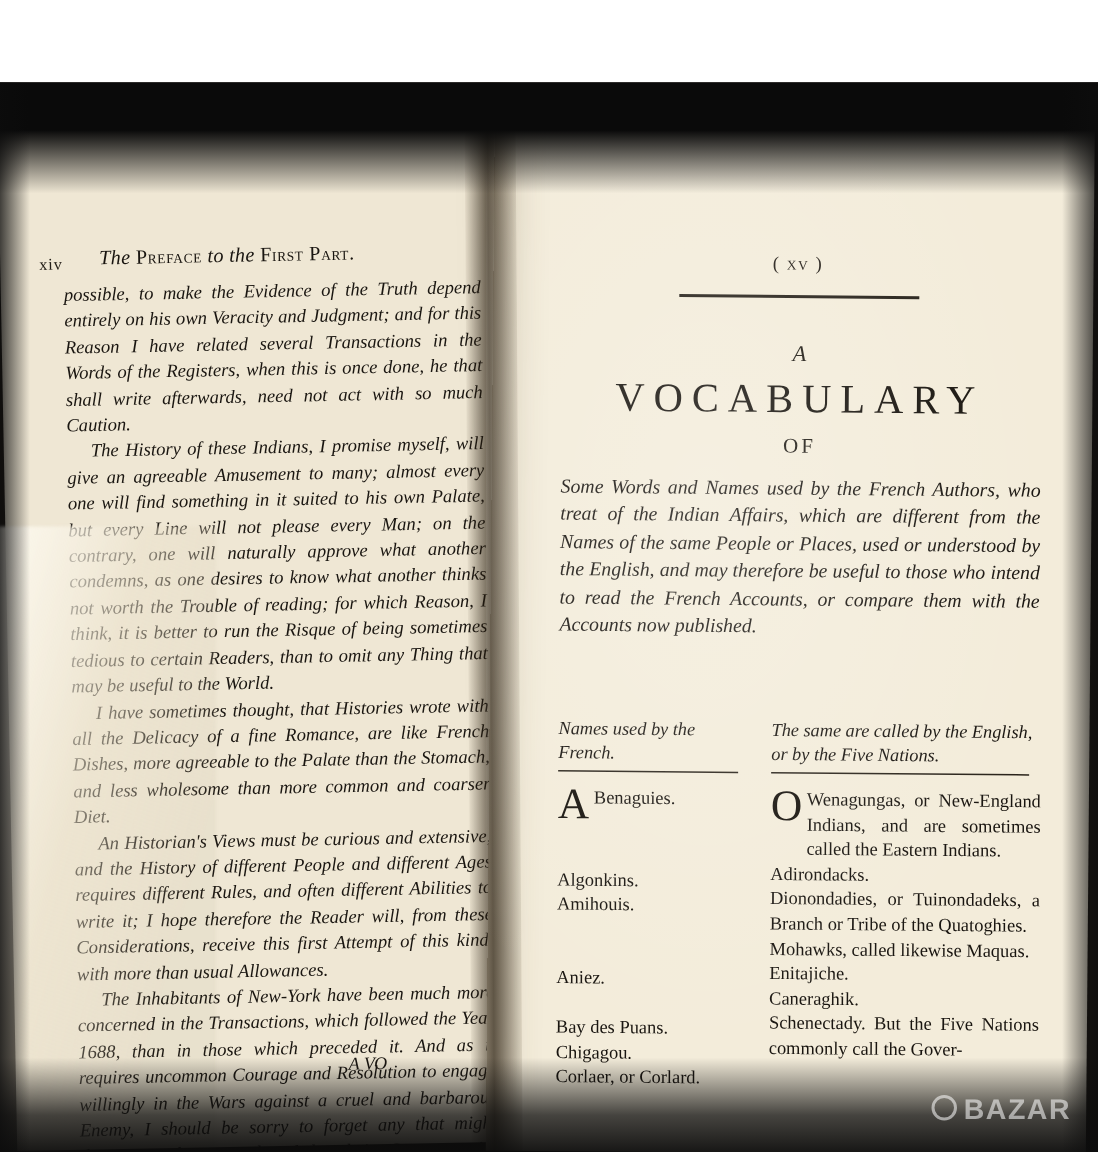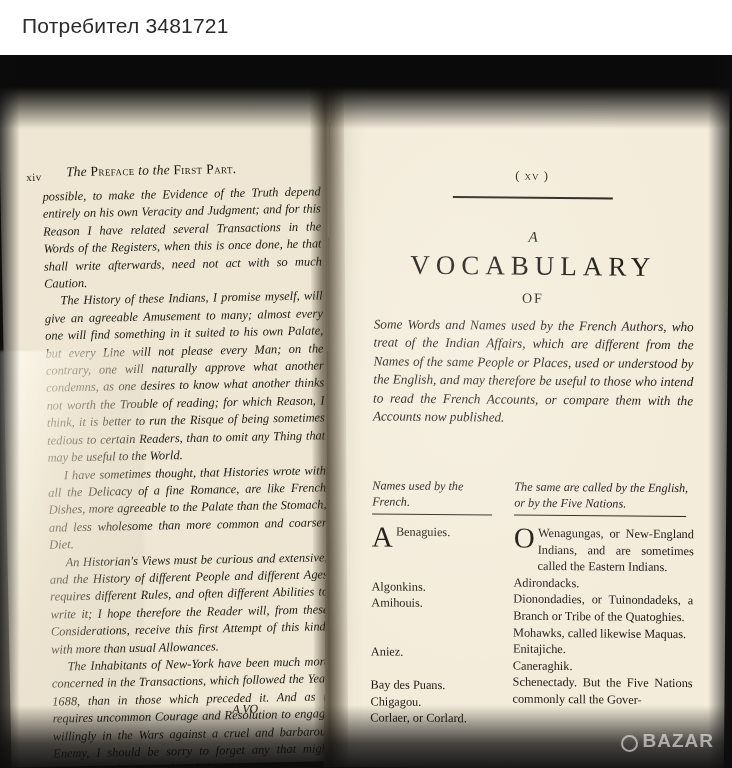--- a/index.html
+++ b/index.html
@@ -324,36 +324,35 @@
     position: absolute;
     right: 18px;
     bottom: 16px;
     z-index: 30;
     font-family: "Liberation Sans", sans-serif;
     font-weight: bold;
     font-size: 19px;
     letter-spacing: 1px;
     color: rgba(255,255,255,.55);
     display: flex;
-    align-items: flex-end;
+    align-items: flex-start;
     gap: 5px;
   }
   .wm-dot {
     width: 13px; height: 13px;
     border-radius: 50%;
     border: 2px solid rgba(255,255,255,.55);
     display: inline-block;
   }
 </style>
 </head>
 <body>
 
 <div class="page-root">
 
-  <div class="watermark-top">Потребител 3481721</div>
 
   <div class="photo">
     <div class="book">
 
       <div class="page-left">
         <div class="lp-inner">
           <div class="folio-left txt">xiv</div>
           <div class="head-left">
             <span>The </span><span class="sc">Preface</span><span> to the </span><span class="sc">First Part.</span>
           </div>

